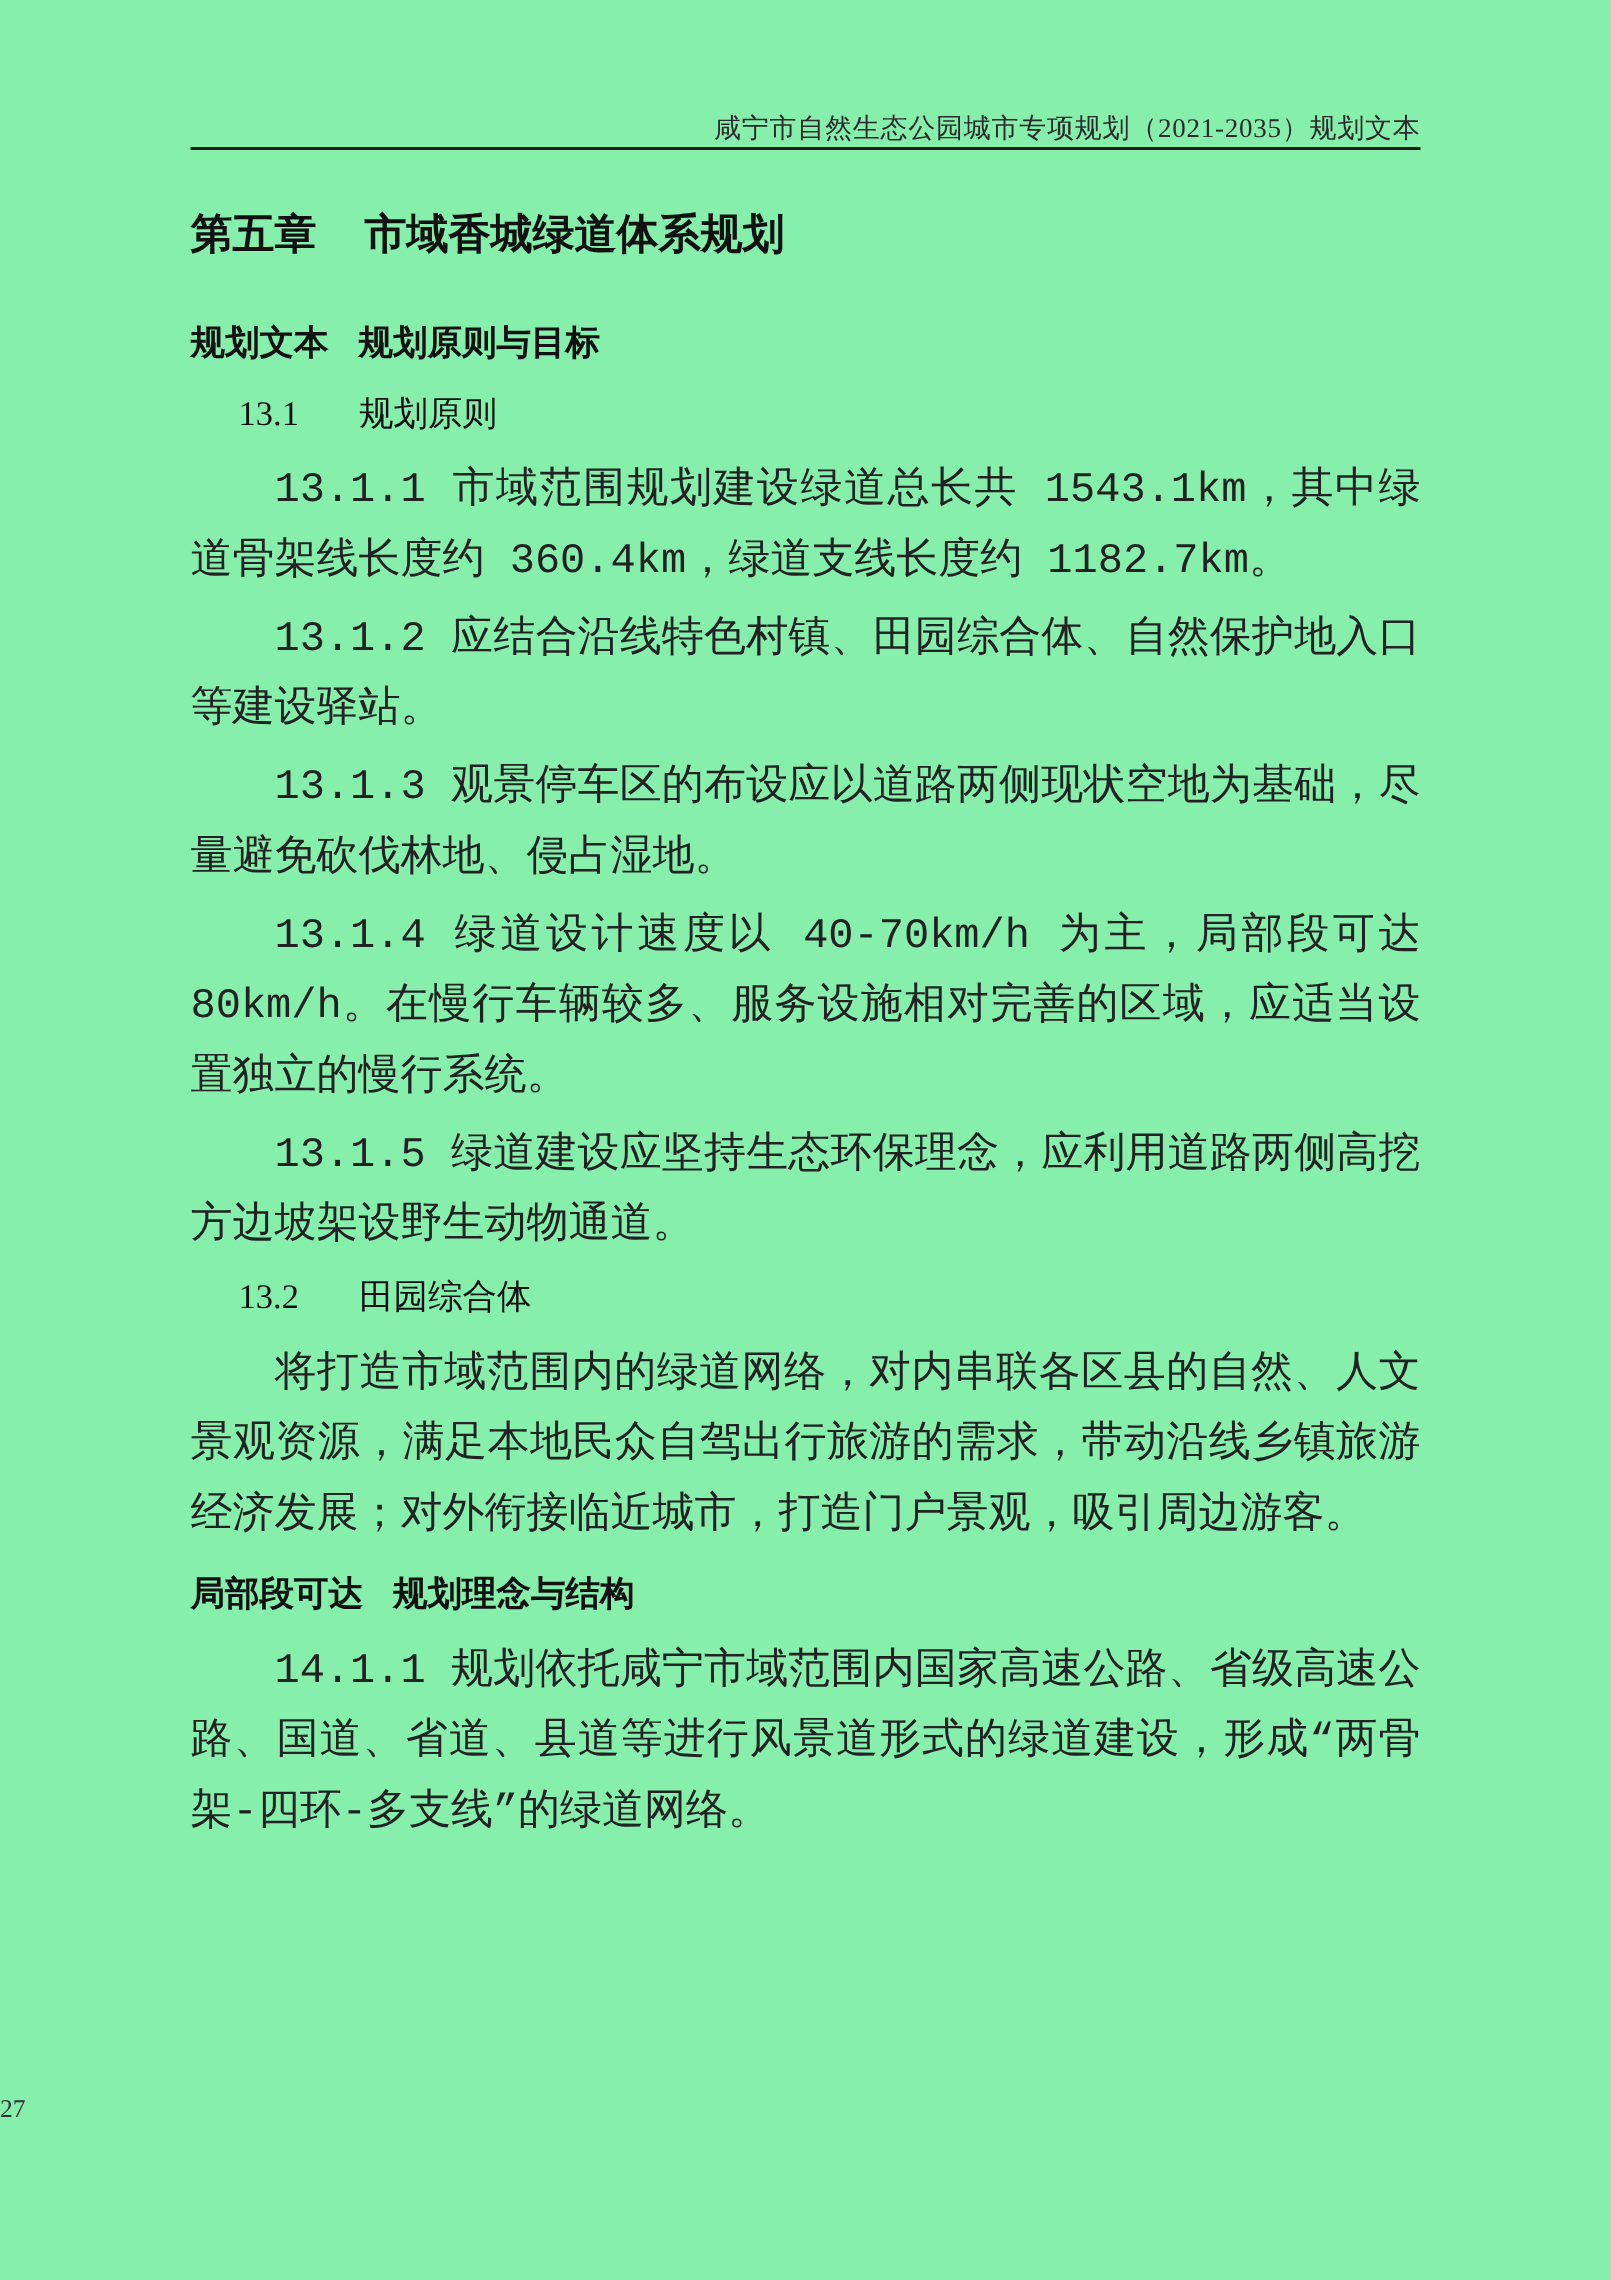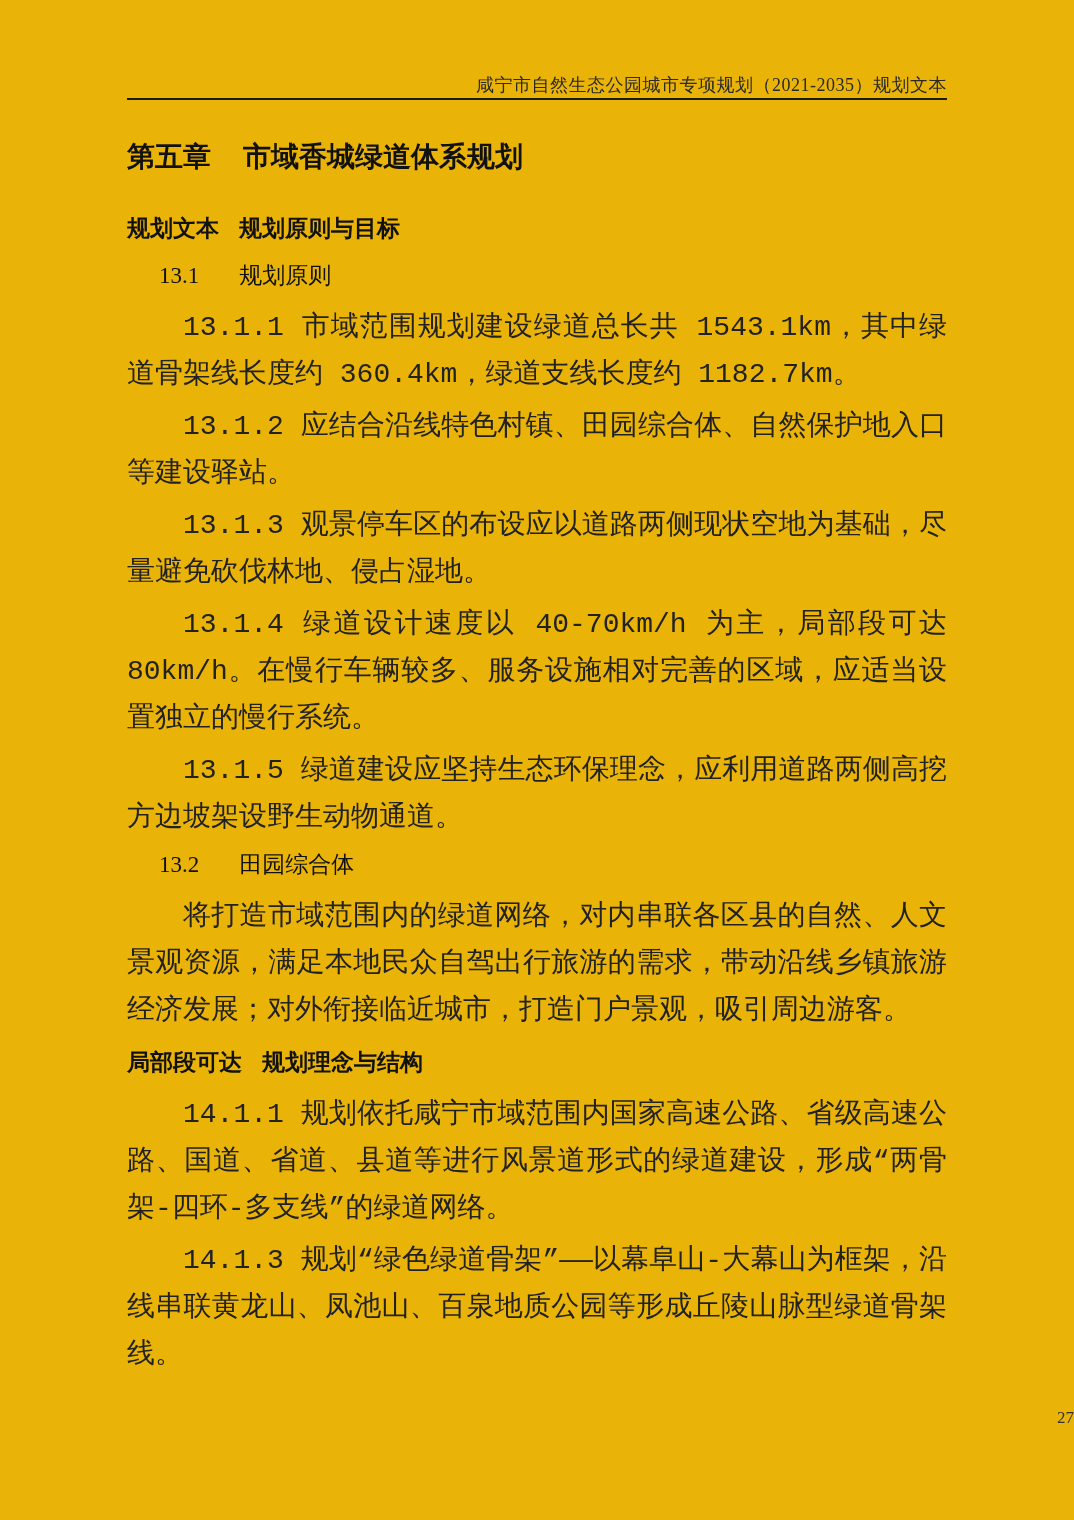--- a/index.html
+++ b/index.html
@@ -6,21 +6,21 @@
   html, body { background: #ffffff; }
   body {
     font-family: "Liberation Serif", "DejaVu Serif", serif;
     color: #1f1f1f;
   }
   .page {
     position: relative;
     width: 1074px;
     height: 1520px;
     margin: 0 auto;
-    background: #eab308;
+    background: #86efac;
     padding: 0 127px;
     overflow: hidden;
   }
   
   .doc-header {
     padding-top: 74px;
     border-bottom: 2px solid #1c1c1c;
     padding-bottom: 2px;
   }
   .running-title {
@@ -67,22 +67,22 @@
     text-align: justify;
     text-justify: inter-ideograph;
     color: #222;
     font-family: Liberation Mono, monospace;
   }
   
   .doc-footer {
     position: absolute;
     left: 0;
     right: 0;
-    bottom: 92px;
-    text-align: right;
+    bottom: 104px;
+    text-align: left;
   }
   .page-number {
     font-size: 17px;
     line-height: 20px;
     color: #333;
   }
 </style>
 </head>
 <body>
 
@@ -122,21 +122,20 @@
       </div>
     </section>
 
     <section>
       <h2 class="article-heading">
         <span class="num">局部段可达</span><span>规划理念与结构</span>
       </h2>
 
       <div>
         <p class="body-par">14.1.1 规划依托咸宁市域范围内国家高速公路、省级高速公路、国道、省道、县道等进行风景道形式的绿道建设，形成“两骨架-四环-多支线”的绿道网络。</p>
-        <p class="body-par">14.1.3 规划“绿色绿道骨架”——以幕阜山-大幕山为框架，沿线串联黄龙山、凤池山、百泉地质公园等形成丘陵山脉型绿道骨架线。</p>
       </div>
     </section>
 
   </main>
 
   <footer class="doc-footer">
     <span class="page-number">27</span>
   </footer>
 
 </div>

